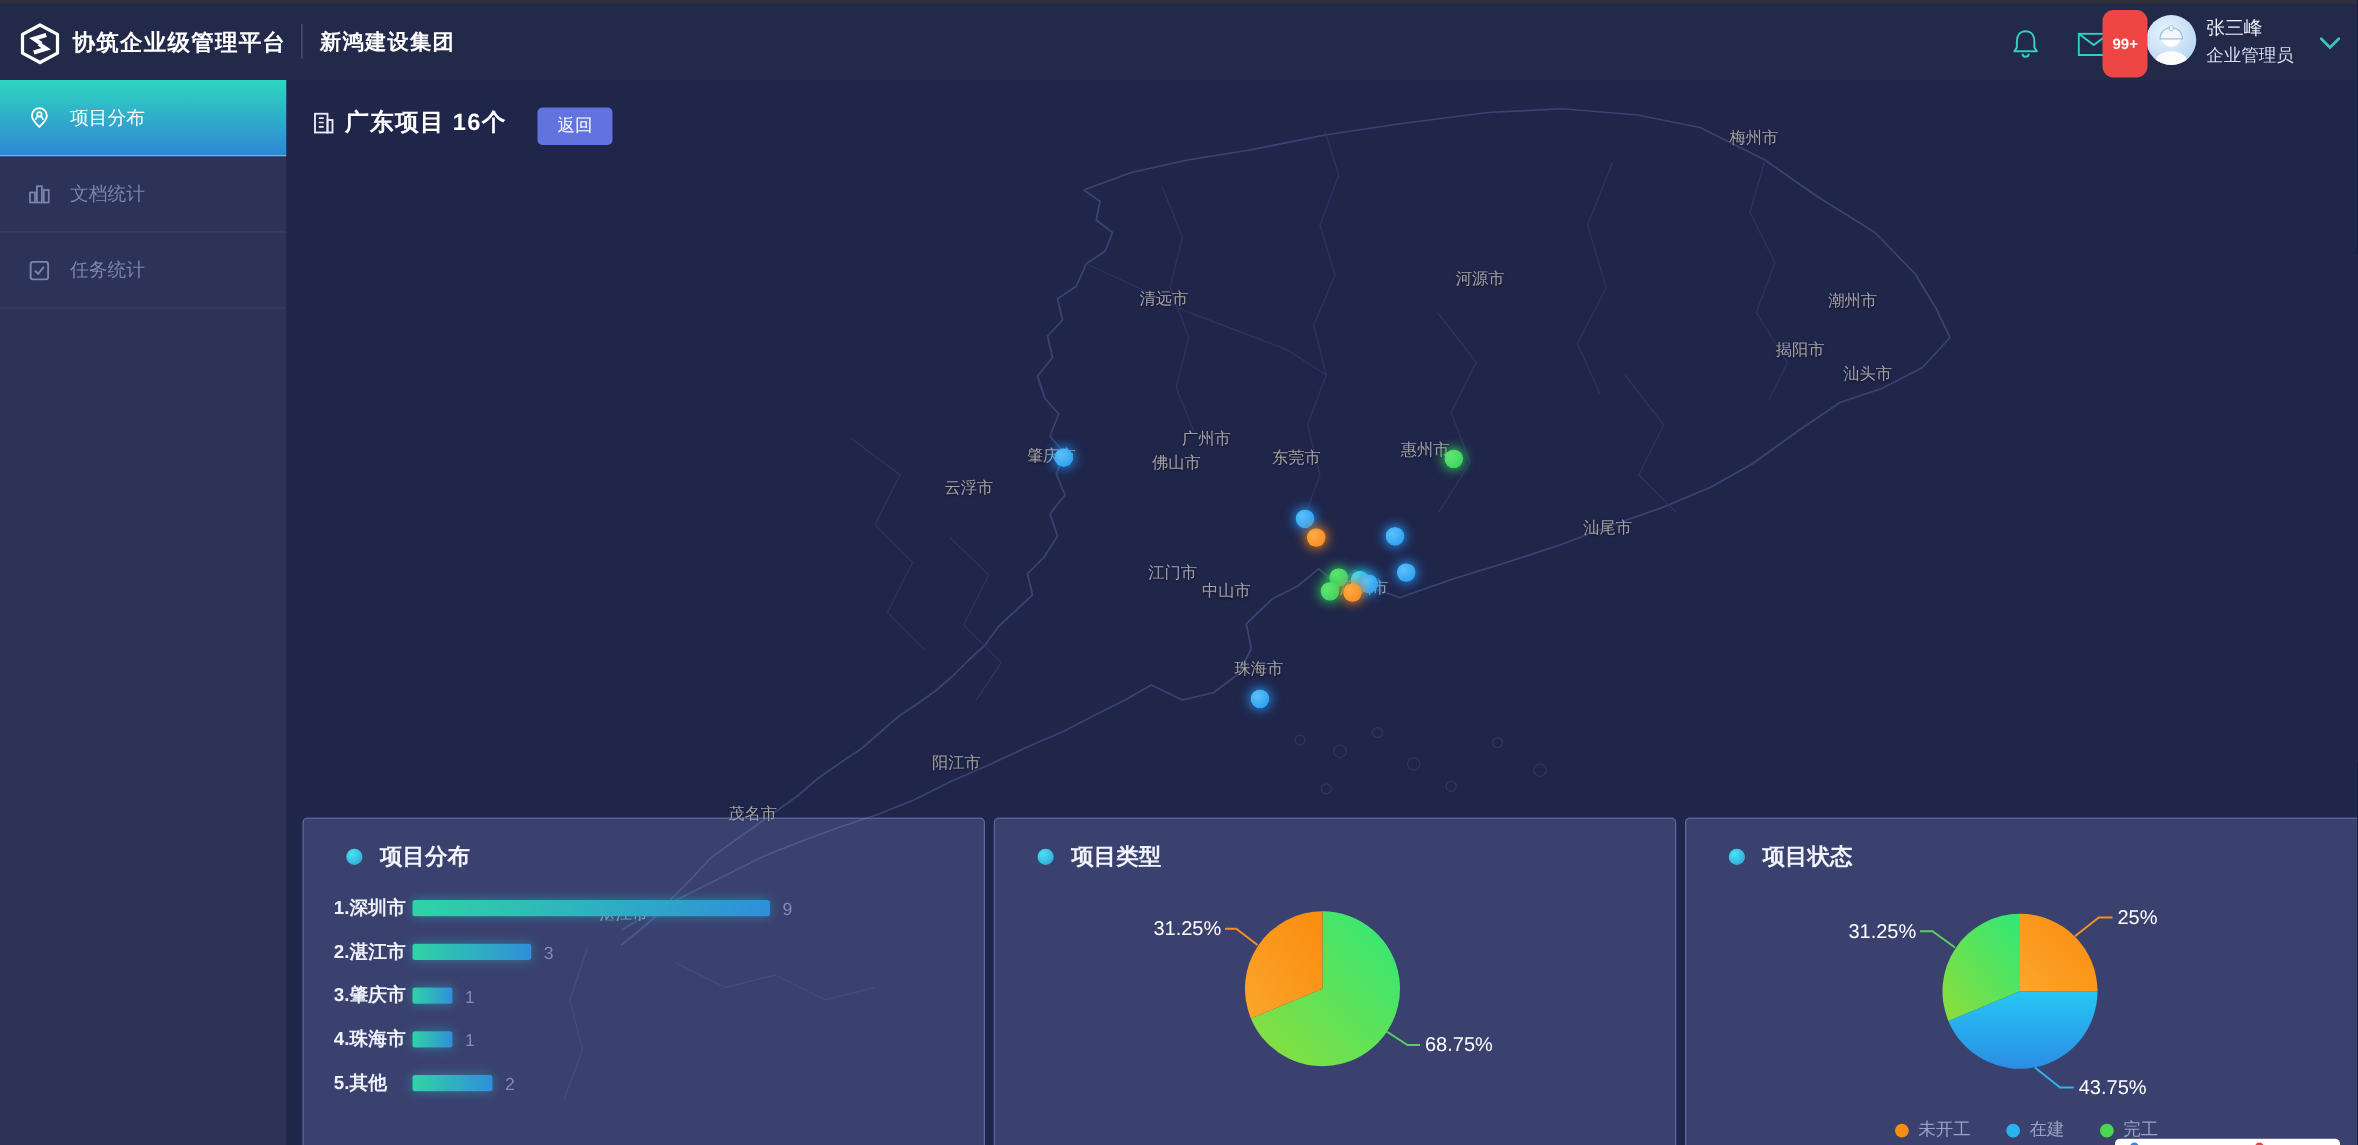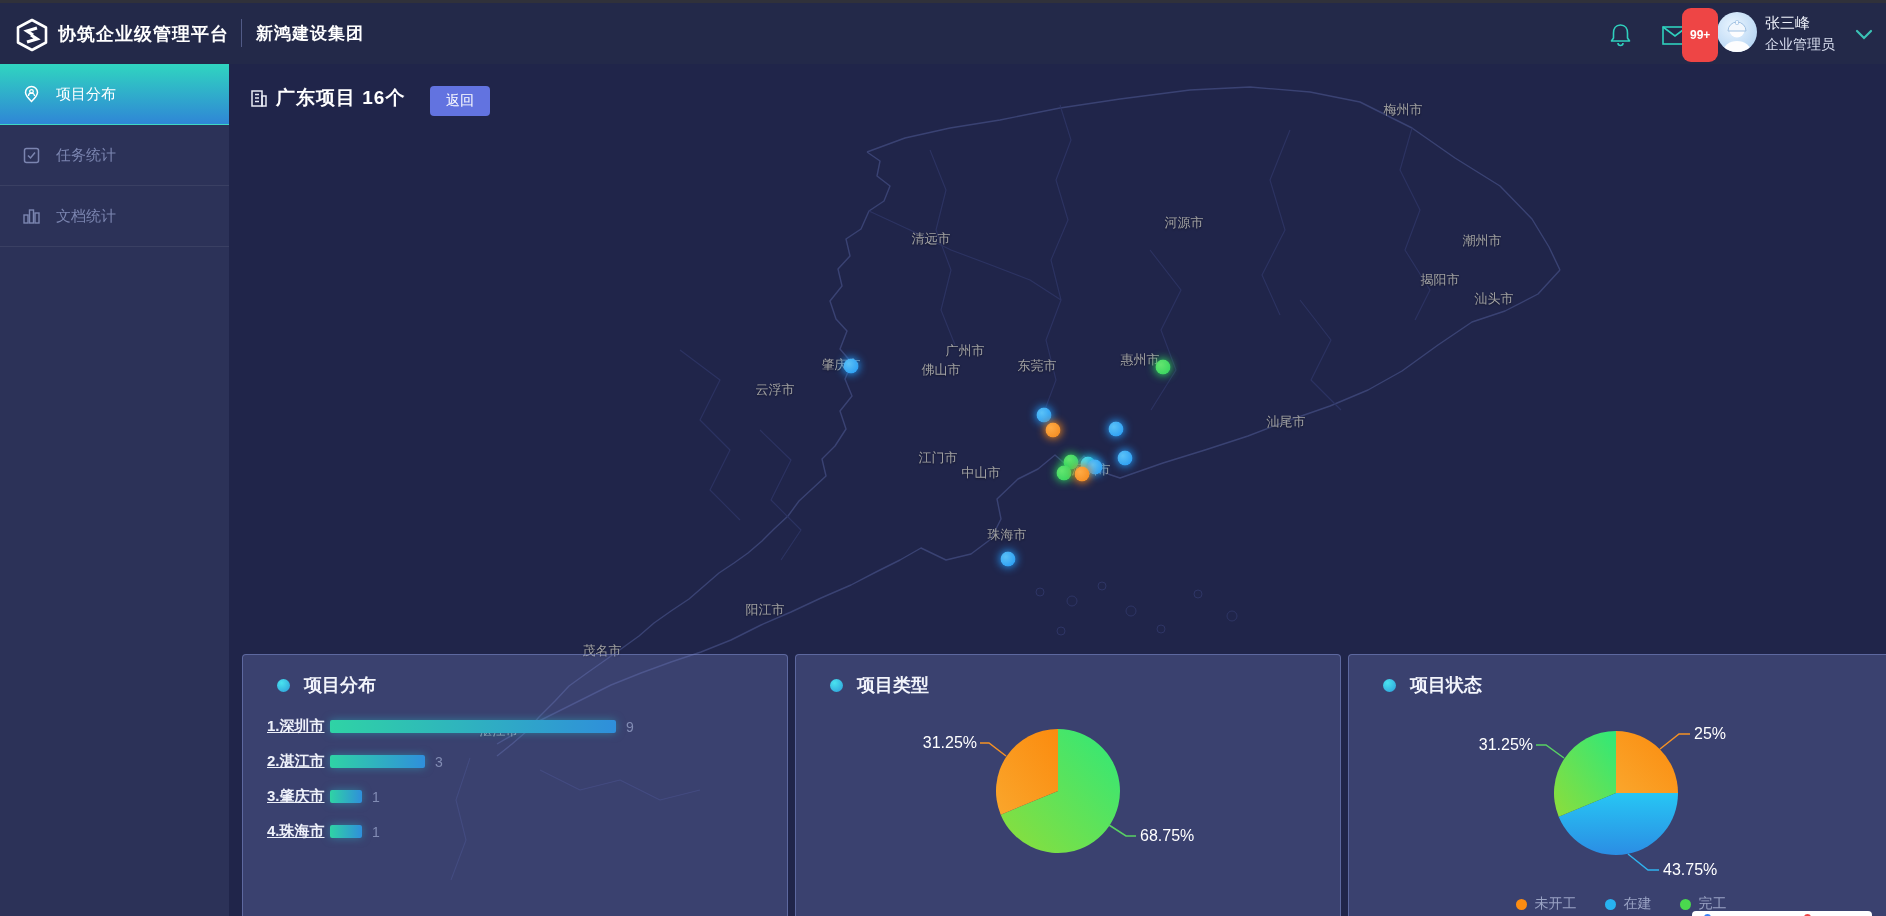--- a/index.html
+++ b/index.html
@@ -29,21 +29,21 @@
   .dot{position:absolute;width:15px;height:15px;border-radius:50%;transform:translate(-50%,-50%);z-index:3;box-shadow:0 0 9px 1px;cursor:pointer;}
   .map-head{position:absolute;left:249px;top:85px;z-index:4;display:flex;align-items:center;}
   .map-title{color:#fff;font-size:19px;font-weight:bold;margin-left:8px;letter-spacing:1px;}
   .back-btn{position:absolute;left:430px;top:86px;width:60px;height:30px;background:#6273e0;border:none;border-radius:4px;color:#fff;font-size:14px;cursor:pointer;z-index:4;}
   
   .panel{position:absolute;top:654px;width:546px;height:268px;background:rgba(130,140,210,0.27);border:1px solid rgba(124,136,200,0.55);border-radius:4px;z-index:5;}
   .panel-title{display:flex;align-items:center;gap:14px;padding:18px 0 0 34px;font-size:18px;font-weight:bold;color:#f2f4fb;}
   .tdot{width:13px;height:13px;border-radius:50%;background:radial-gradient(circle at 35% 30%,#49e3ef,#2c9bd8);}
   .bar-rows{position:absolute;left:24px;top:54px;right:10px;}
   .bar-row{height:35px;display:flex;align-items:center;}
-  .bar-label{width:63px;color:#eef1fa;font-size:15px;font-weight:600;white-space:nowrap;text-decoration:underline;}
+  .bar-label{width:63px;color:#eef1fa;font-size:15px;font-weight:600;white-space:nowrap;}
   .bar{height:13px;border-radius:2px;background:linear-gradient(90deg,#2fd3a5,#2f8fdb);box-shadow:0 0 9px rgba(47,180,200,.5);}
   .bar-value{margin-left:10px;color:#828cb4;font-size:14px;}
   .pie-svg{position:absolute;left:0;top:0;}
   .pie-svg text{fill:#ffffff;font-size:16px;}
   .leader{fill:none;stroke-width:1.5;}
   .leader.orange{stroke:#f59124;} .leader.green{stroke:#58d163;} .leader.blue{stroke:#2fb3ef;}
   .legend{position:absolute;left:0;right:0;top:240px;display:flex;justify-content:center;gap:28px;z-index:6;}
   .legend-item{display:flex;align-items:center;gap:8px;color:#9aa3c4;font-size:14px;cursor:pointer;}
   .ldot{width:11px;height:11px;border-radius:50%;}
   .tooltip-sliver{position:absolute;left:1692px;top:911px;width:180px;height:10px;background:#fff;border-radius:4px 4px 0 0;z-index:7;}
@@ -113,35 +113,35 @@
             <path d="M9.5 1.5 a6 6 0 0 1 6 6 c0 3-3.5 6.5-6 9 -2.5-2.5-6-6-6-9 a6 6 0 0 1 6-6 Z" fill="none" stroke="currentColor" stroke-width="1.5"></path>
             <circle cx="9.5" cy="6.5" r="1.8" fill="none" stroke="currentColor" stroke-width="1.3"></circle>
             <path d="M6.5 11 a3 3 0 0 1 6 0" fill="none" stroke="currentColor" stroke-width="1.3"></path>
           </svg>
         </span>
         <span>项目分布</span>
       </div>
       <div class="side-item">
         <span style="display:flex">
           <svg width="19" height="19" viewBox="0 0 19 19">
-            <rect x="2.5" y="2.5" width="14" height="14" rx="2" fill="none" stroke="currentColor" stroke-width="1.5"></rect>
-            <polyline points="6,9.5 8.5,12 13,6.5" fill="none" stroke="currentColor" stroke-width="1.5"></polyline>
-          </svg>
-        </span>
-        <span>任务统计</span>
-      </div>
-      <div class="side-item">
-        <span style="display:flex">
-          <svg width="19" height="19" viewBox="0 0 19 19">
             <rect x="2" y="8" width="4" height="8" fill="none" stroke="currentColor" stroke-width="1.4"></rect>
             <rect x="7.5" y="3" width="4" height="13" fill="none" stroke="currentColor" stroke-width="1.4"></rect>
             <rect x="13" y="6" width="4" height="10" fill="none" stroke="currentColor" stroke-width="1.4"></rect>
           </svg>
         </span>
         <span>文档统计</span>
+      </div>
+      <div class="side-item">
+        <span style="display:flex">
+          <svg width="19" height="19" viewBox="0 0 19 19">
+            <rect x="2.5" y="2.5" width="14" height="14" rx="2" fill="none" stroke="currentColor" stroke-width="1.5"></rect>
+            <polyline points="6,9.5 8.5,12 13,6.5" fill="none" stroke="currentColor" stroke-width="1.5"></polyline>
+          </svg>
+        </span>
+        <span>任务统计</span>
       </div>
     </div>
 
   <svg class="map-svg" width="1886" height="916">
     <g fill="none" stroke="#3d4678" stroke-width="1.4" stroke-linejoin="round" opacity="0.9">
       <path d="M867,152 L880,161 877,176 890,186 884,201 869,211 861,229 846,239 850,256 838,269 842,286 830,301 836,319 847,331 840,349 852,363 845,379 852,396 840,411 846,429 835,446 822,459 826,476 812,489 799,501 788,516 774,529 762,541 748,553 734,563 719,573 704,586 689,599 671,611 654,623 639,636 621,649 604,661 587,673 569,686 555,701 539,717 527,731 512,744 497,756"></path>
       <path d="M867,152 905,138 950,128 1000,120 1060,108 1120,99 1190,90 1250,87 1310,92 1360,102 1412,128 1455,158 1500,186 1532,219 1549,247 1560,270"></path>
       <path d="M1560,270 1538,294 1505,311 1472,322 1438,345 1402,371 1368,390 1330,406 1290,420 1248,436 1205,450 1163,463 1120,478 1096,470 1084,456 1071,469 1055,455 1038,469 1018,479 997,499 1001,519 991,539 971,554 946,560 921,548 900,560 876,572 851,585 821,598 791,612 761,625 731,640 701,652 671,662 641,673 611,685 581,700 551,715 521,730 497,744"></path>
     </g>
     <g fill="none" stroke="#2e3565" stroke-width="1.1" stroke-linejoin="round" opacity="0.9">
@@ -234,20 +234,25 @@
         <div class="bar-row">
           <span class="bar-label">3.肇庆市</span>
           <div class="bar" style="width:32px"></div>
           <span class="bar-value">1</span>
         </div>
         <div class="bar-row">
           <span class="bar-label">4.珠海市</span>
           <div class="bar" style="width:32px"></div>
           <span class="bar-value">1</span>
         </div>
+        <div class="bar-row">
+          <span class="bar-label">5.其他</span>
+          <div class="bar" style="width:64px"></div>
+          <span class="bar-value">2</span>
+        </div>
       </div>
   </div>
 
   <div class="panel" style="left:795px">
     <div class="panel-title">
       <span class="tdot"></span>
       <span>项目类型</span>
     </div>
     <svg class="pie-svg" id="pie-type" width="546" height="268">
       <g class="slices">

